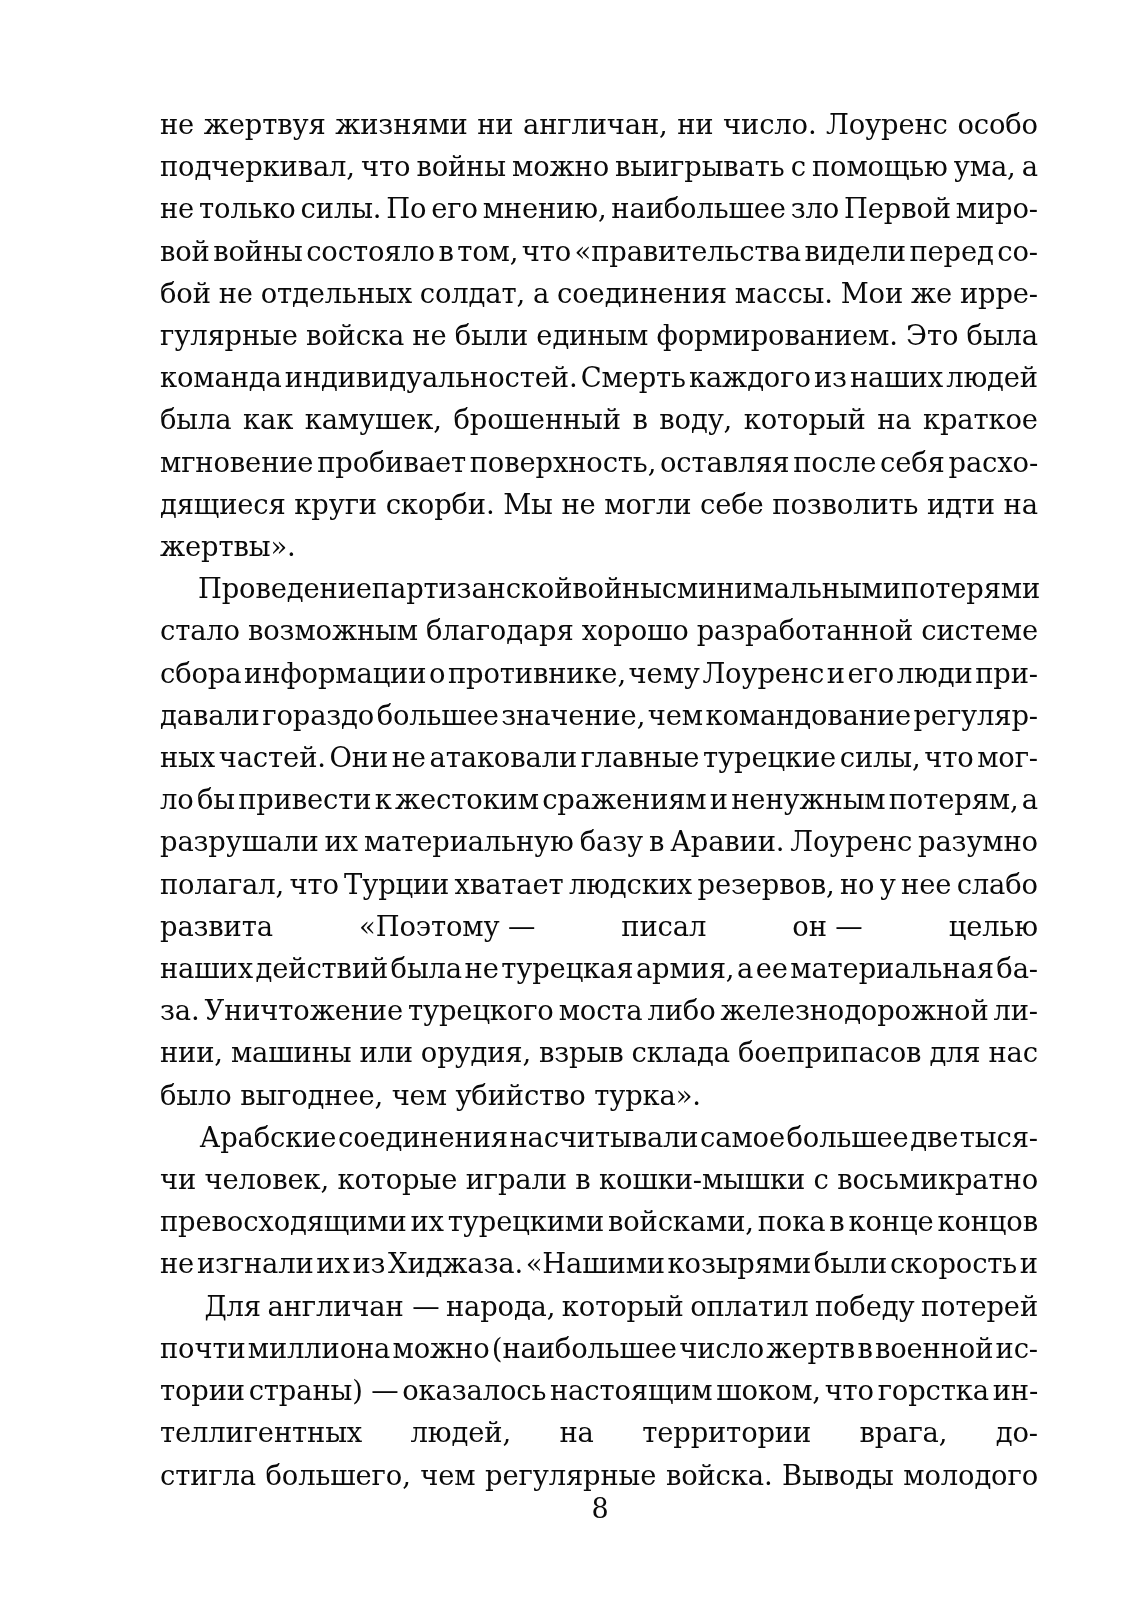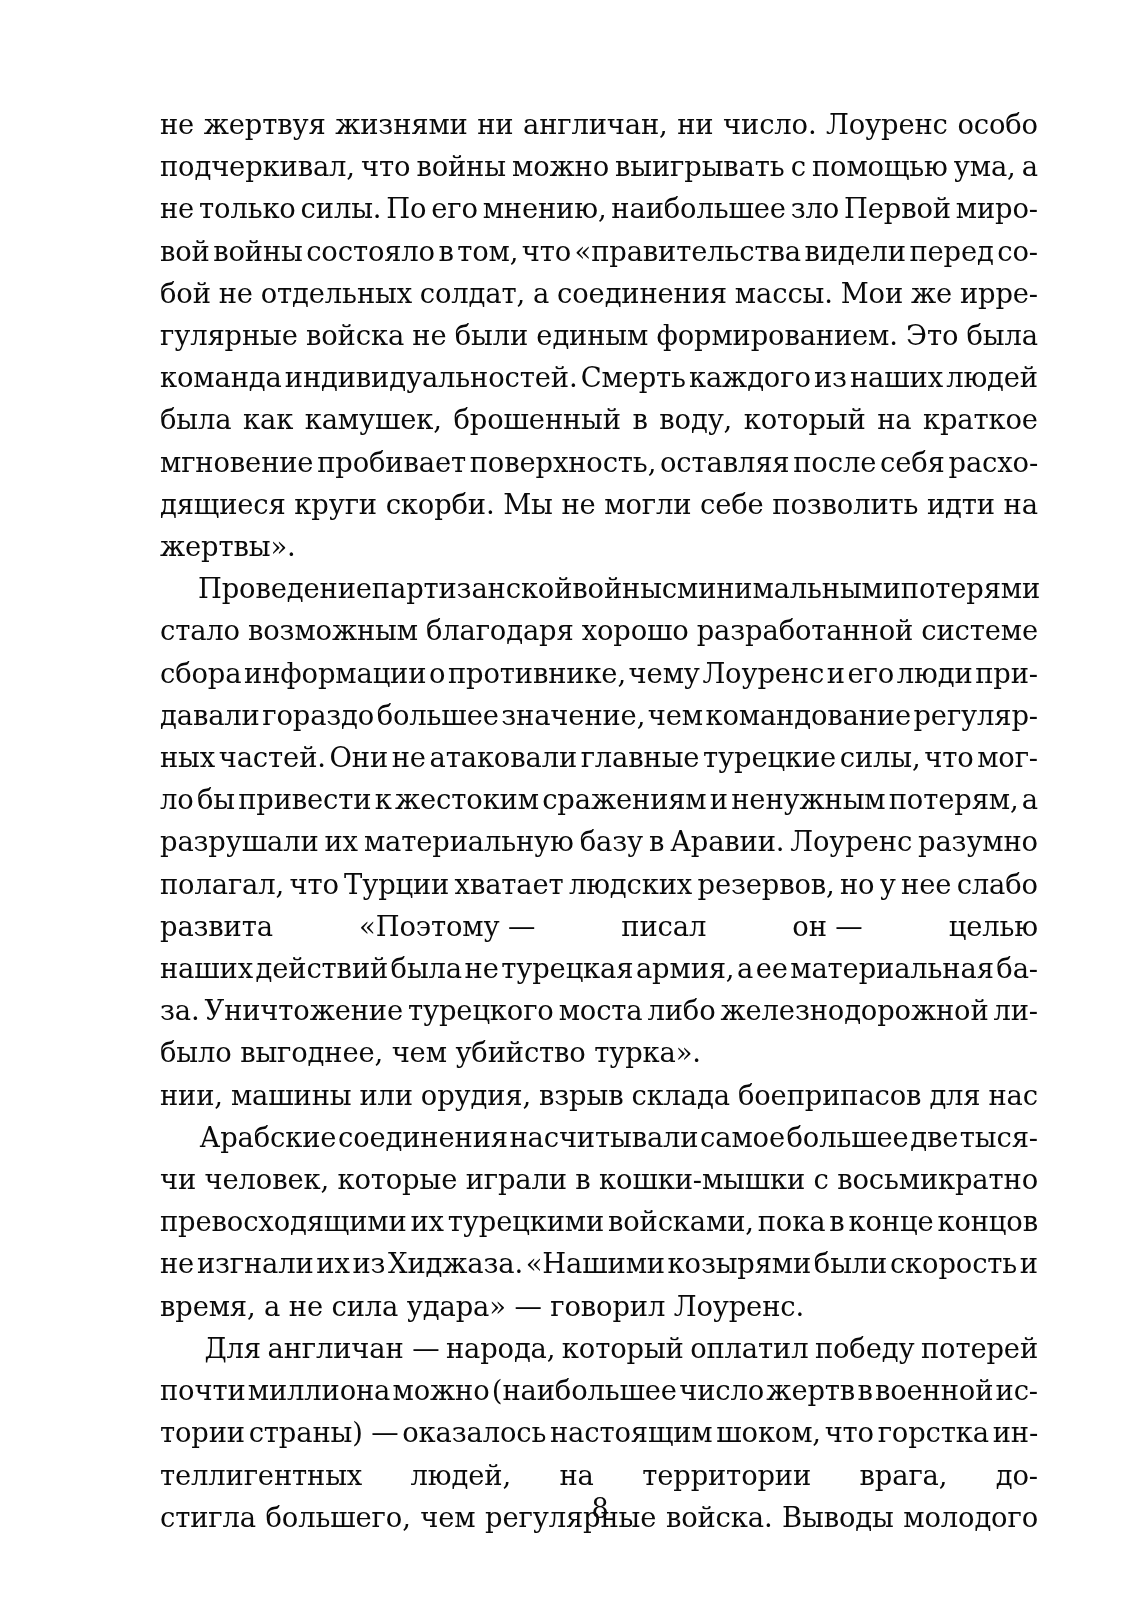--- a/index.html
+++ b/index.html
@@ -86,29 +86,28 @@
         <div class="line justify"><span class="w">стало</span><span class="w">возможным</span><span class="w">благодаря</span><span class="w">хорошо</span><span class="w">разработанной</span><span class="w">системе</span></div>
         <div class="line justify"><span class="w">сбора</span><span class="w">информации</span><span class="w">о</span><span class="w">противнике,</span><span class="w">чему</span><span class="w">Лоуренс</span><span class="w">и</span><span class="w">его</span><span class="w">люди</span><span class="w">при-</span></div>
         <div class="line justify"><span class="w">давали</span><span class="w">гораздо</span><span class="w">большее</span><span class="w">значение,</span><span class="w">чем</span><span class="w">командование</span><span class="w">регуляр-</span></div>
         <div class="line justify"><span class="w">ных</span><span class="w">частей.</span><span class="w">Они</span><span class="w">не</span><span class="w">атаковали</span><span class="w">главные</span><span class="w">турецкие</span><span class="w">силы,</span><span class="w">что</span><span class="w">мог-</span></div>
         <div class="line justify"><span class="w">ло</span><span class="w">бы</span><span class="w">привести</span><span class="w">к</span><span class="w">жестоким</span><span class="w">сражениям</span><span class="w">и</span><span class="w">ненужным</span><span class="w">потерям,</span><span class="w">а</span></div>
         <div class="line justify"><span class="w">разрушали</span><span class="w">их</span><span class="w">материальную</span><span class="w">базу</span><span class="w">в</span><span class="w">Аравии.</span><span class="w">Лоуренс</span><span class="w">разумно</span></div>
         <div class="line justify"><span class="w">полагал,</span><span class="w">что</span><span class="w">Турции</span><span class="w">хватает</span><span class="w">людских</span><span class="w">резервов,</span><span class="w">но</span><span class="w">у</span><span class="w">нее</span><span class="w">слабо</span></div>
         <div class="line justify"><span class="w">развита</span><span class="w">«Поэтому —</span><span class="w">писал</span><span class="w">он —</span><span class="w">целью</span></div>
         <div class="line justify"><span class="w">наших</span><span class="w">действий</span><span class="w">была</span><span class="w">не</span><span class="w">турецкая</span><span class="w">армия,</span><span class="w">а</span><span class="w">ее</span><span class="w">материальная</span><span class="w">ба-</span></div>
         <div class="line justify"><span class="w">за.</span><span class="w">Уничтожение</span><span class="w">турецкого</span><span class="w">моста</span><span class="w">либо</span><span class="w">железнодорожной</span><span class="w">ли-</span></div>
+        <div class="line justify"><span class="w">нии,</span><span class="w">машины</span><span class="w">или</span><span class="w">орудия,</span><span class="w">взрыв</span><span class="w">склада</span><span class="w">боеприпасов</span><span class="w">для</span><span class="w">нас</span></div>
         <div class="line last"><span class="w">было выгоднее, чем убийство турка».</span></div>
-        <div class="line justify"><span class="w">нии,</span><span class="w">машины</span><span class="w">или</span><span class="w">орудия,</span><span class="w">взрыв</span><span class="w">склада</span><span class="w">боеприпасов</span><span class="w">для</span><span class="w">нас</span></div>
       </div>
       <div class="para">
         <div class="line justify"><span class="lead"></span><span class="w">Арабские</span><span class="w">соединения</span><span class="w">насчитывали</span><span class="w">самое</span><span class="w">большее</span><span class="w">две</span><span class="w">тыся-</span></div>
         <div class="line justify"><span class="w">чи</span><span class="w">человек,</span><span class="w">которые</span><span class="w">играли</span><span class="w">в</span><span class="w">кошки-мышки</span><span class="w">с</span><span class="w">восьмикратно</span></div>
         <div class="line justify"><span class="w">превосходящими</span><span class="w">их</span><span class="w">турецкими</span><span class="w">войсками,</span><span class="w">пока</span><span class="w">в</span><span class="w">конце</span><span class="w">концов</span></div>
         <div class="line justify"><span class="w">не</span><span class="w">изгнали</span><span class="w">их</span><span class="w">из</span><span class="w">Хиджаза.</span><span class="w">«Нашими</span><span class="w">козырями</span><span class="w">были</span><span class="w">скорость</span><span class="w">и</span></div>
-        <div class="line last"><span class="w">время, а не сила удара» — говорил Лоуренс.</span></div>
       </div>
       <div class="para">
         <div class="line justify"><span class="lead"></span><span class="w">Для</span><span class="w">англичан —</span><span class="w">народа,</span><span class="w">который</span><span class="w">оплатил</span><span class="w">победу</span><span class="w">потерей</span></div>
         <div class="line justify"><span class="w">почти</span><span class="w">миллиона</span><span class="w">можно</span><span class="w">(наибольшее</span><span class="w">число</span><span class="w">жертв</span><span class="w">в</span><span class="w">военной</span><span class="w">ис-</span></div>
         <div class="line justify"><span class="w">тории</span><span class="w">страны) —</span><span class="w">оказалось</span><span class="w">настоящим</span><span class="w">шоком,</span><span class="w">что</span><span class="w">горстка</span><span class="w">ин-</span></div>
         <div class="line justify"><span class="w">теллигентных</span><span class="w">людей,</span><span class="w">на</span><span class="w">территории</span><span class="w">врага,</span><span class="w">до-</span></div>
         <div class="line justify"><span class="w">стигла</span><span class="w">большего,</span><span class="w">чем</span><span class="w">регулярные</span><span class="w">войска.</span><span class="w">Выводы</span><span class="w">молодого</span></div>
       </div>
     </div>
 

